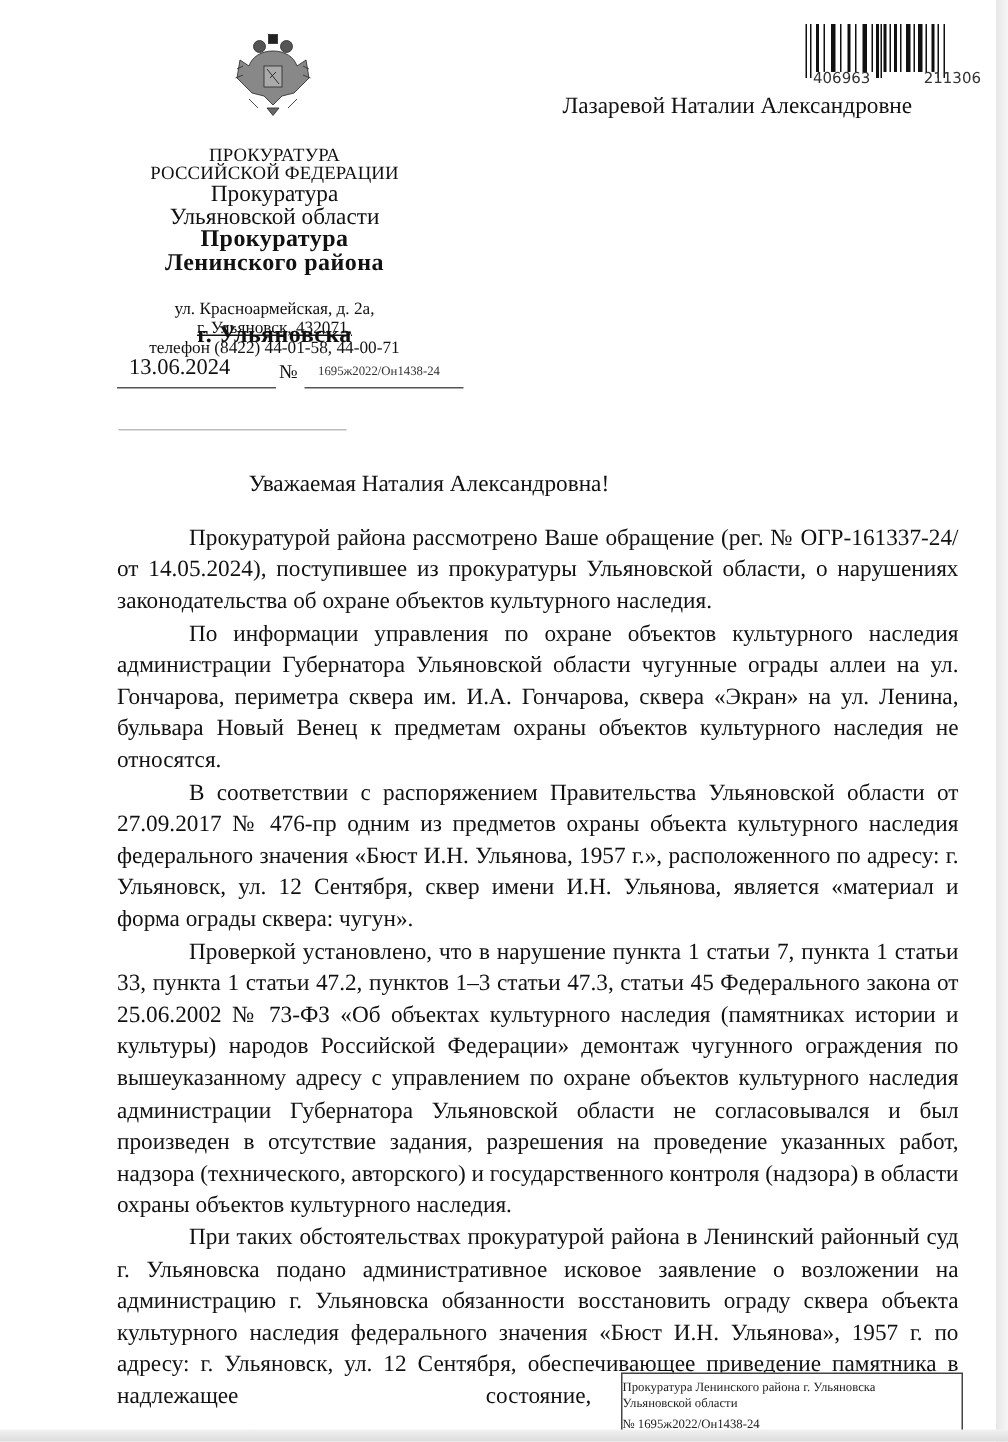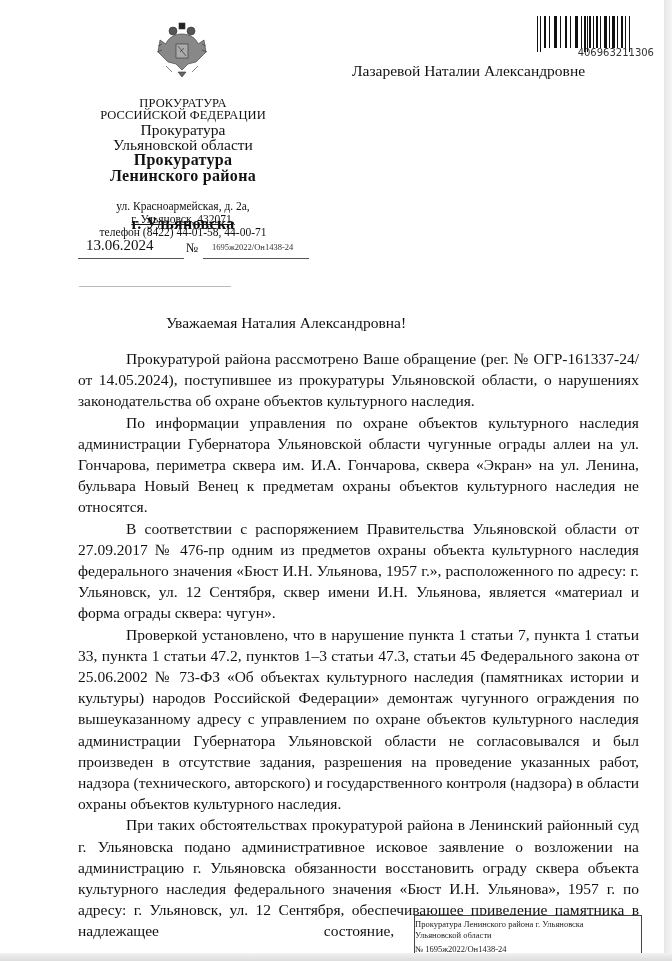--- a/index.html
+++ b/index.html
@@ -50,24 +50,24 @@
 
     
     .barcode {
       position: absolute; left: 537px; top: 16px; width: 116px; height: 34px;
       display: flex; align-items: flex-start;
     }
     .barcode span { display: block; background: #111; height: 32px; }
     .barcode-nums {
       position: absolute; left: 542px; top: 47px; width: 112px;
       font-family: "DejaVu Sans", sans-serif; font-size: 10px; color: #333;
-      display: flex; justify-content: flex-end;
+      display: flex; justify-content: space-between;
     }
     .recipient {
-      position: absolute; left: 352px; top: 62px; font-size: 15.5px;
+      position: absolute; left: 375px; top: 62px; font-size: 15.5px;
     }
 
     
     .salutation {
       position: absolute; left: 0; top: 314px; width: 572px; text-align: center; font-size: 15.5px;
     }
     .body-text {
       position: absolute; left: 78px; top: 348px; width: 561px;
       font-size: 15.5px; line-height: 21.2px; text-align: justify;
     }

